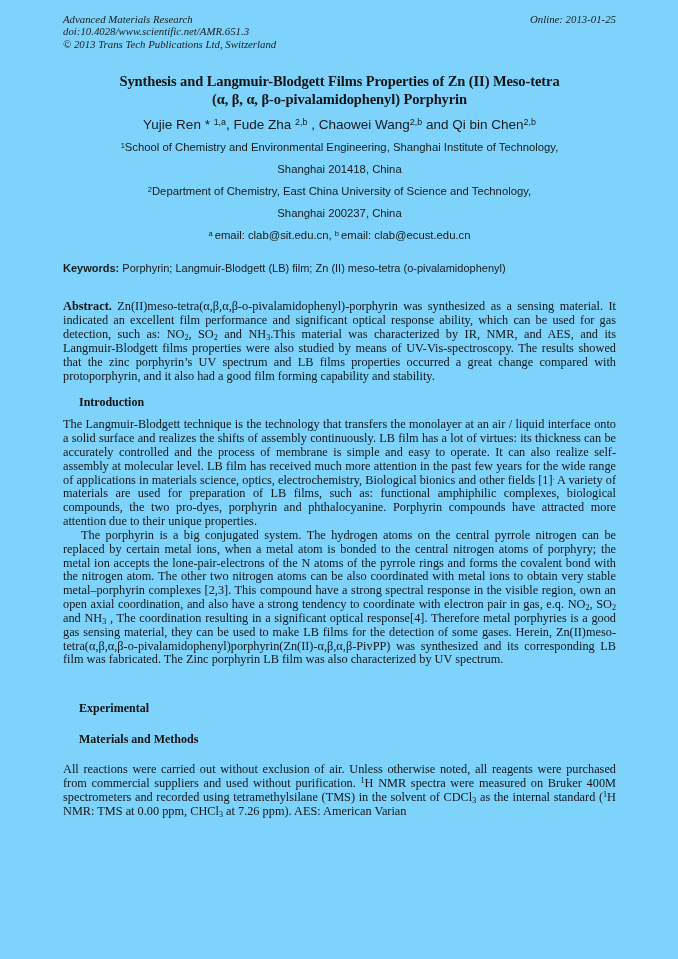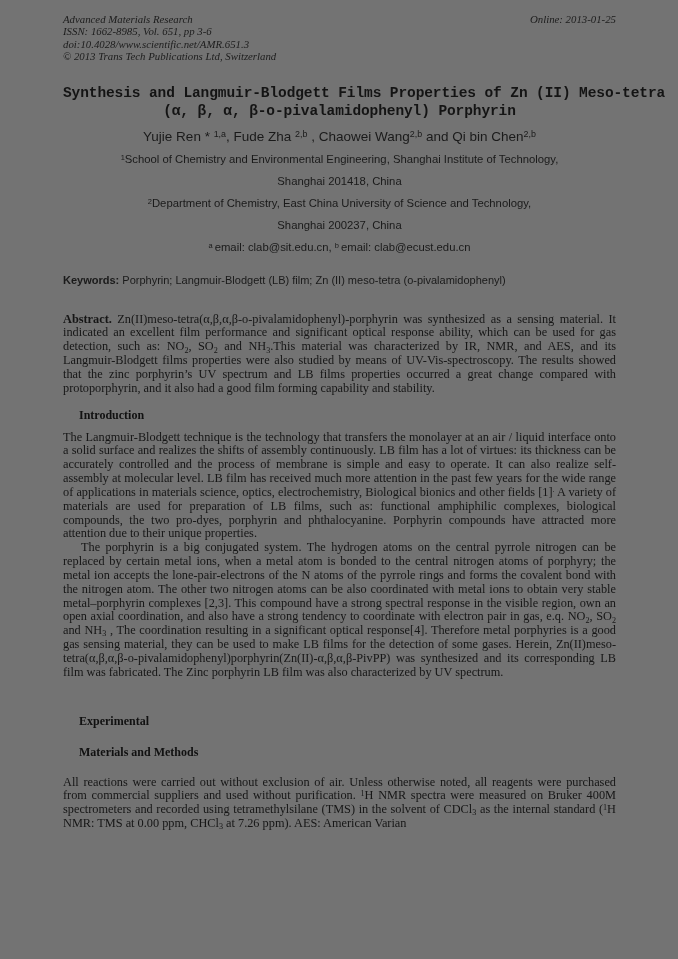--- a/index.html
+++ b/index.html
@@ -5,21 +5,21 @@
   html, body { margin: 0; padding: 0; }
   body {
     width: 678px; height: 959px;
     background: #ffffff;
     overflow: hidden;
     color: #1a1a1a;
   }
   .page {
     position: relative;
     width: 678px; height: 959px;
-    background: #737373;
+    background: #7dd3fc;
     box-sizing: border-box;
   }
   .content {
     box-sizing: border-box;
     padding: 13px 62px 0 63px;
   }
 
   
   .pub-header {
     display: flex;
@@ -31,21 +31,21 @@
     line-height: 1.14;
     color: #1c1c1c;
   }
   .pub-left div { white-space: nowrap; }
   .pub-right { white-space: nowrap; text-align: right; }
 
   
   .title {
     margin: 22px 0 0 0;
     text-align: center;
-    font-family: Liberation Mono, monospace;
+    font-family: Liberation Serif, serif;
     font-weight: bold;
     font-size: 14.5px;
     line-height: 1.25;
     letter-spacing: -0.1px;
     color: #141414;
   }
   .title .t-line { white-space: nowrap; }
 
   
   .authors {
@@ -107,21 +107,20 @@
 </style>
 </head>
 <body>
 
 <div class="page">
   <div class="content">
 
     <header class="pub-header">
       <div class="pub-left">
         <div>Advanced Materials Research</div>
-        <div>ISSN: 1662-8985, Vol. 651, pp 3-6</div>
         <div>doi:10.4028/www.scientific.net/AMR.651.3</div>
         <div>© 2013 Trans Tech Publications Ltd, Switzerland</div>
       </div>
       <div class="pub-right">Online: 2013-01-25</div>
     </header>
 
     <h1 class="title">
       <div class="t-line">Synthesis and Langmuir-Blodgett Films Properties of Zn (II) Meso-tetra</div>
       <div class="t-line">(α, β, α, β-o-pivalamidophenyl) Porphyrin</div>
     </h1>

